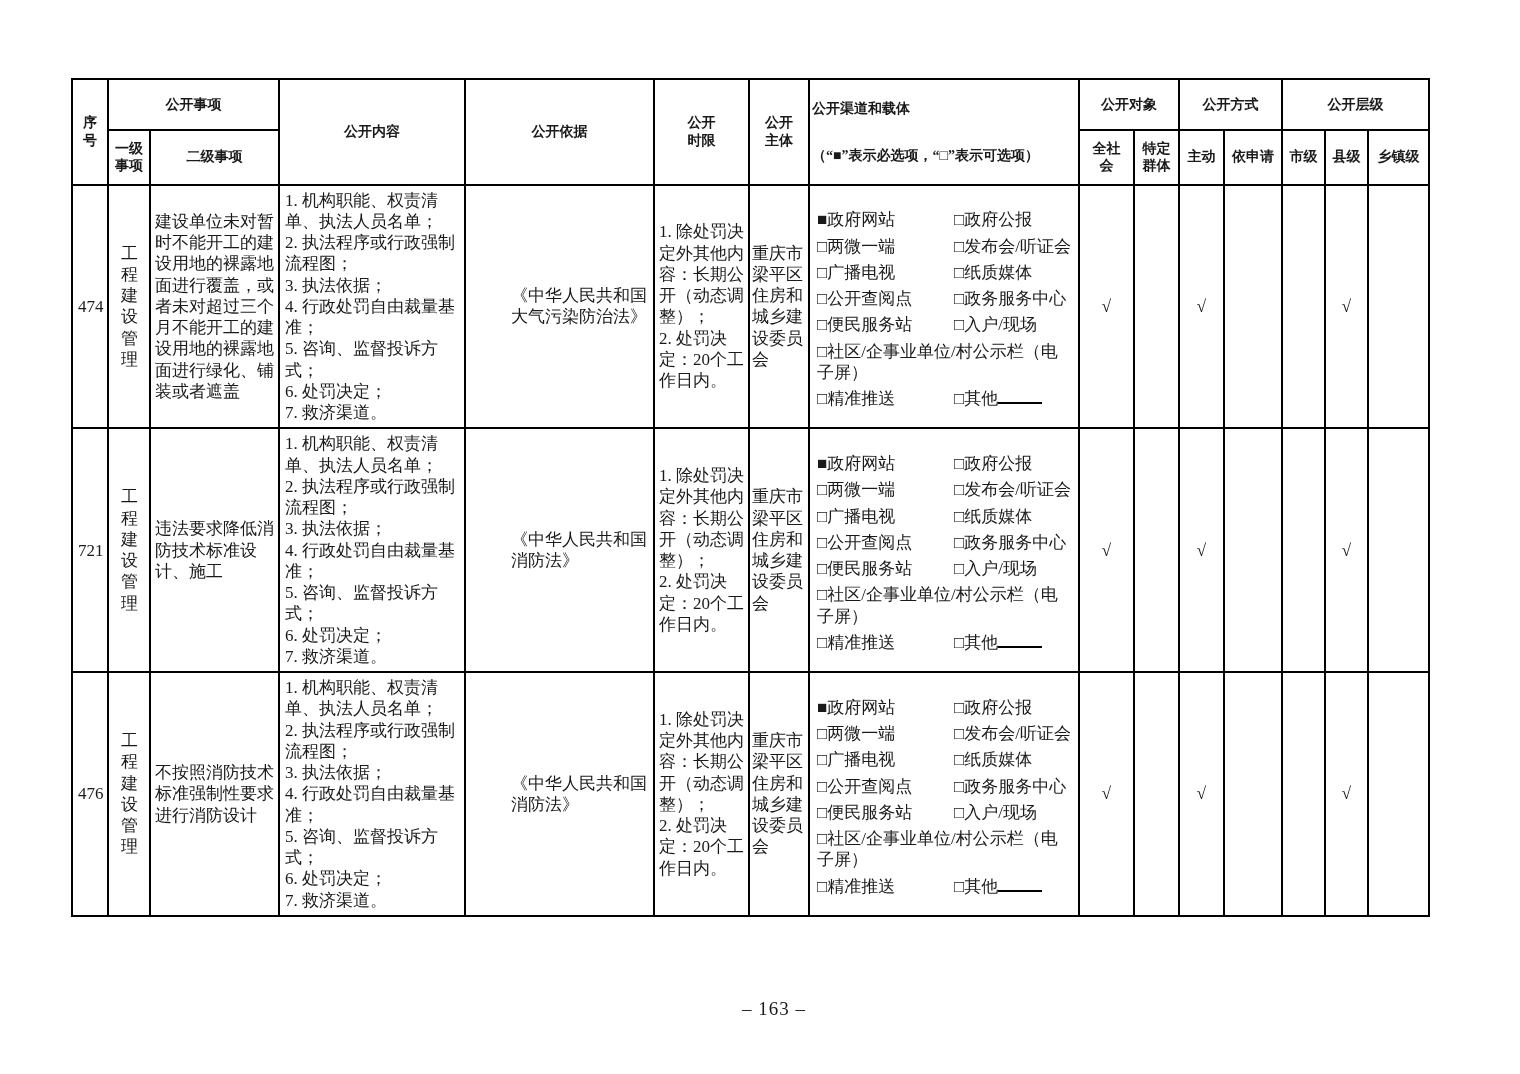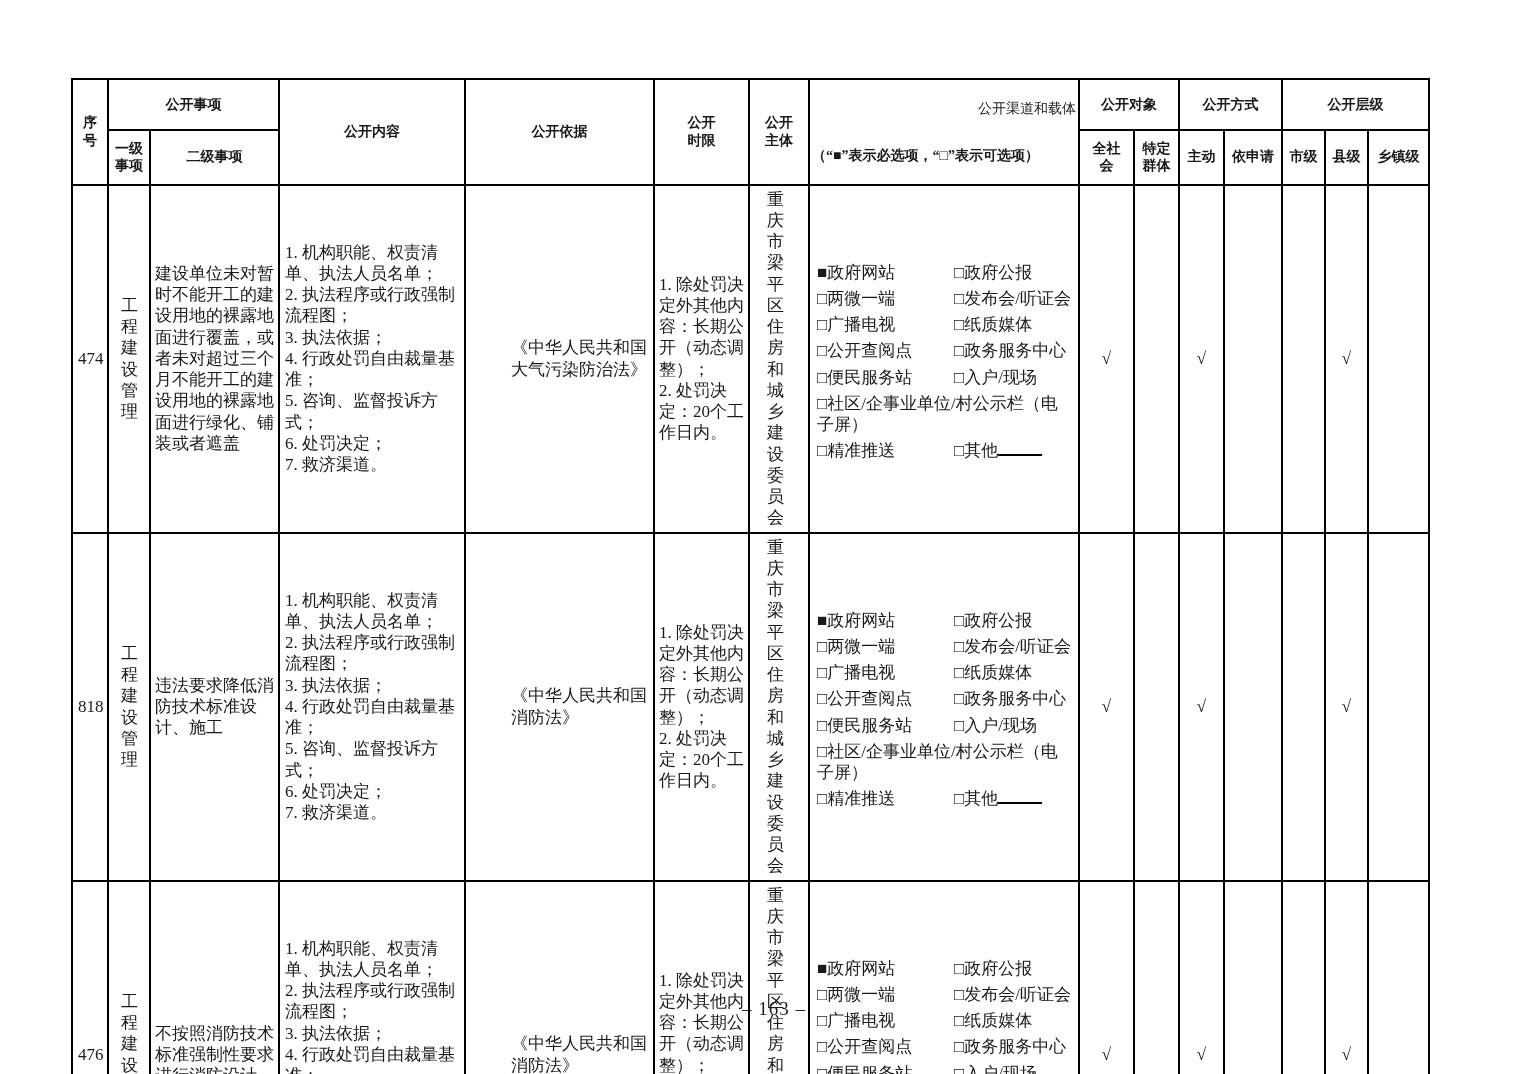--- a/index.html
+++ b/index.html
@@ -41,39 +41,39 @@
   tr.r1 { height: 235px; }
   tr.r2 { height: 233px; }
 
   td.c { text-align: center; border-radius: 13px; }
   td.pre { white-space: pre-line; }
   td.level1-cell { text-align: center; padding: 12px; }
   td.level2-cell { text-align: left; padding: 18px 4px; }
   td.content-cell { text-align: left; }
   td.basis-cell { text-align: left; padding-left: 45px; }
   td.time-cell { text-align: left; padding: 16px 4px; }
-  td.subject-cell { text-align: left; padding: 3px 17px; }
+  td.subject-cell { text-align: left; padding: 3px 2px; }
   td.mark-cell { text-align: center; font-size: 17px; }
 
   td.channels-cell { padding: 12px 6px 6px 7px; }
   .channels-grid {
     display: grid;
     grid-template-columns: 137px 1fr;
     row-gap: 5px;
     text-align: left;
   }
   .chan { white-space: nowrap; }
   .chan.wide { grid-column: 1 / -1; white-space: normal; }
   .blank {
     display: inline-block;
     width: 44px;
     height: 0.85em;
     border-bottom: 2px solid #000;
   }
-  .channels-header .ch-title { text-align: right; font-weight: normal; }
+  .channels-header .ch-title { text-align: left; font-weight: bold; }
   .channels-header .ch-note  { text-align: left; font-weight: bold; margin-top: 12px; }
 
   .page-number {
     position: absolute;
     top: 998px;
     left: 14px;
     width: 100%;
     text-align: center;
     font-size: 19px;
     letter-spacing: 1px;
@@ -172,21 +172,21 @@
       <td class="mark-cell">√</td>
       <td class="mark-cell"></td>
       <td class="mark-cell">√</td>
       <td class="mark-cell"></td>
       <td class="mark-cell"></td>
       <td class="mark-cell">√</td>
       <td class="mark-cell"></td>
     </tr>
 
     <tr class="r1">
-      <td class="c">818</td>
+      <td class="c">721</td>
       <td class="level1-cell">工程建设管理</td>
       <td class="level2-cell">违法要求降低消防技术标准设计、施工</td>
       <td class="content-cell pre">1. 机构职能、权责清单、执法人员名单；
 2. 执法程序或行政强制流程图；
 3. 执法依据；
 4. 行政处罚自由裁量基准；
 5. 咨询、监督投诉方式；
 6. 处罚决定；
 7. 救济渠道。</td>
       <td class="basis-cell">《中华人民共和国消防法》</td>

